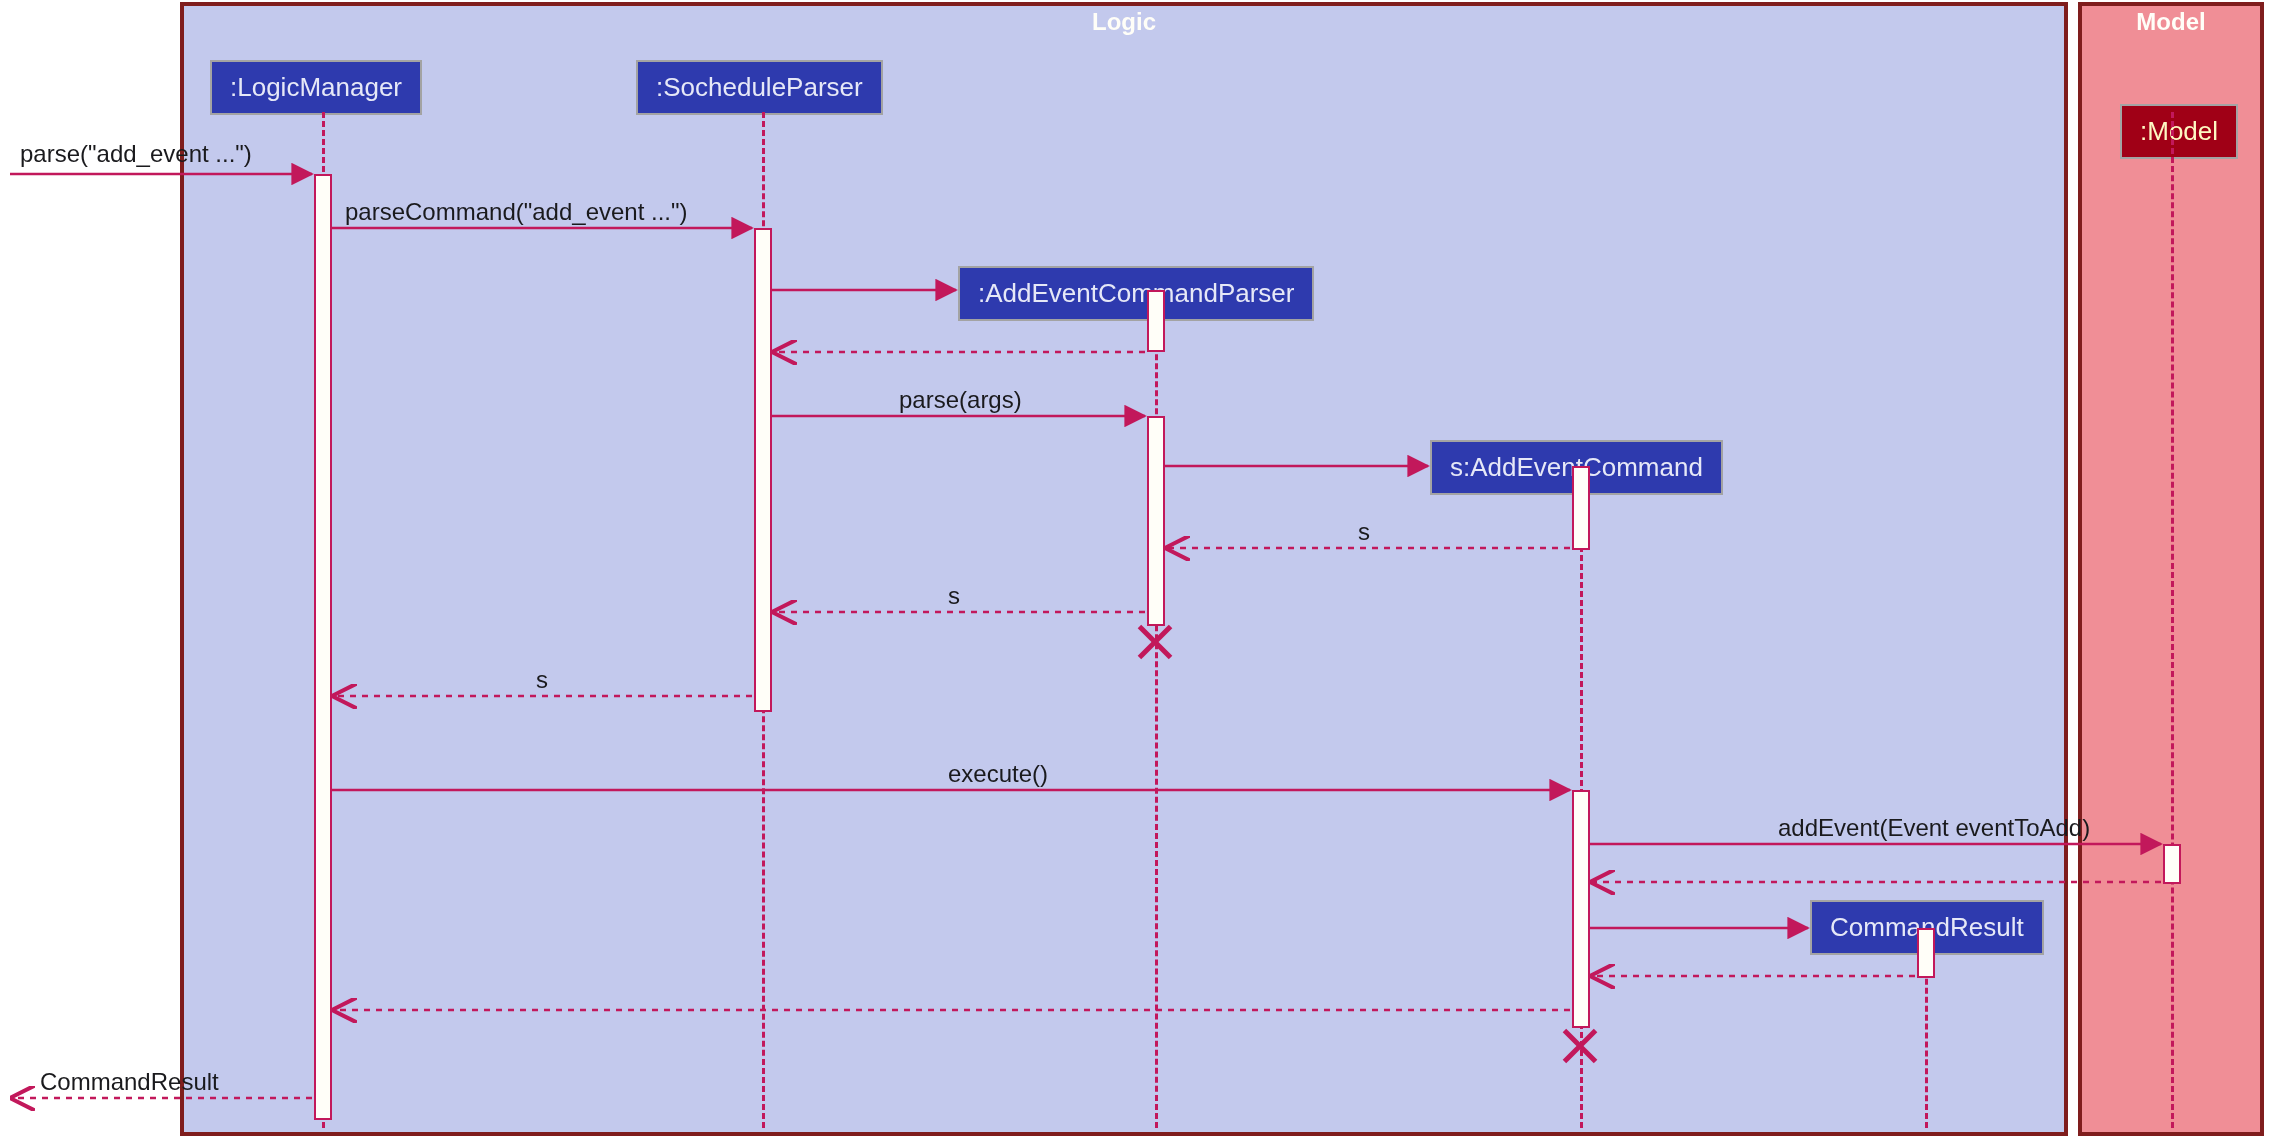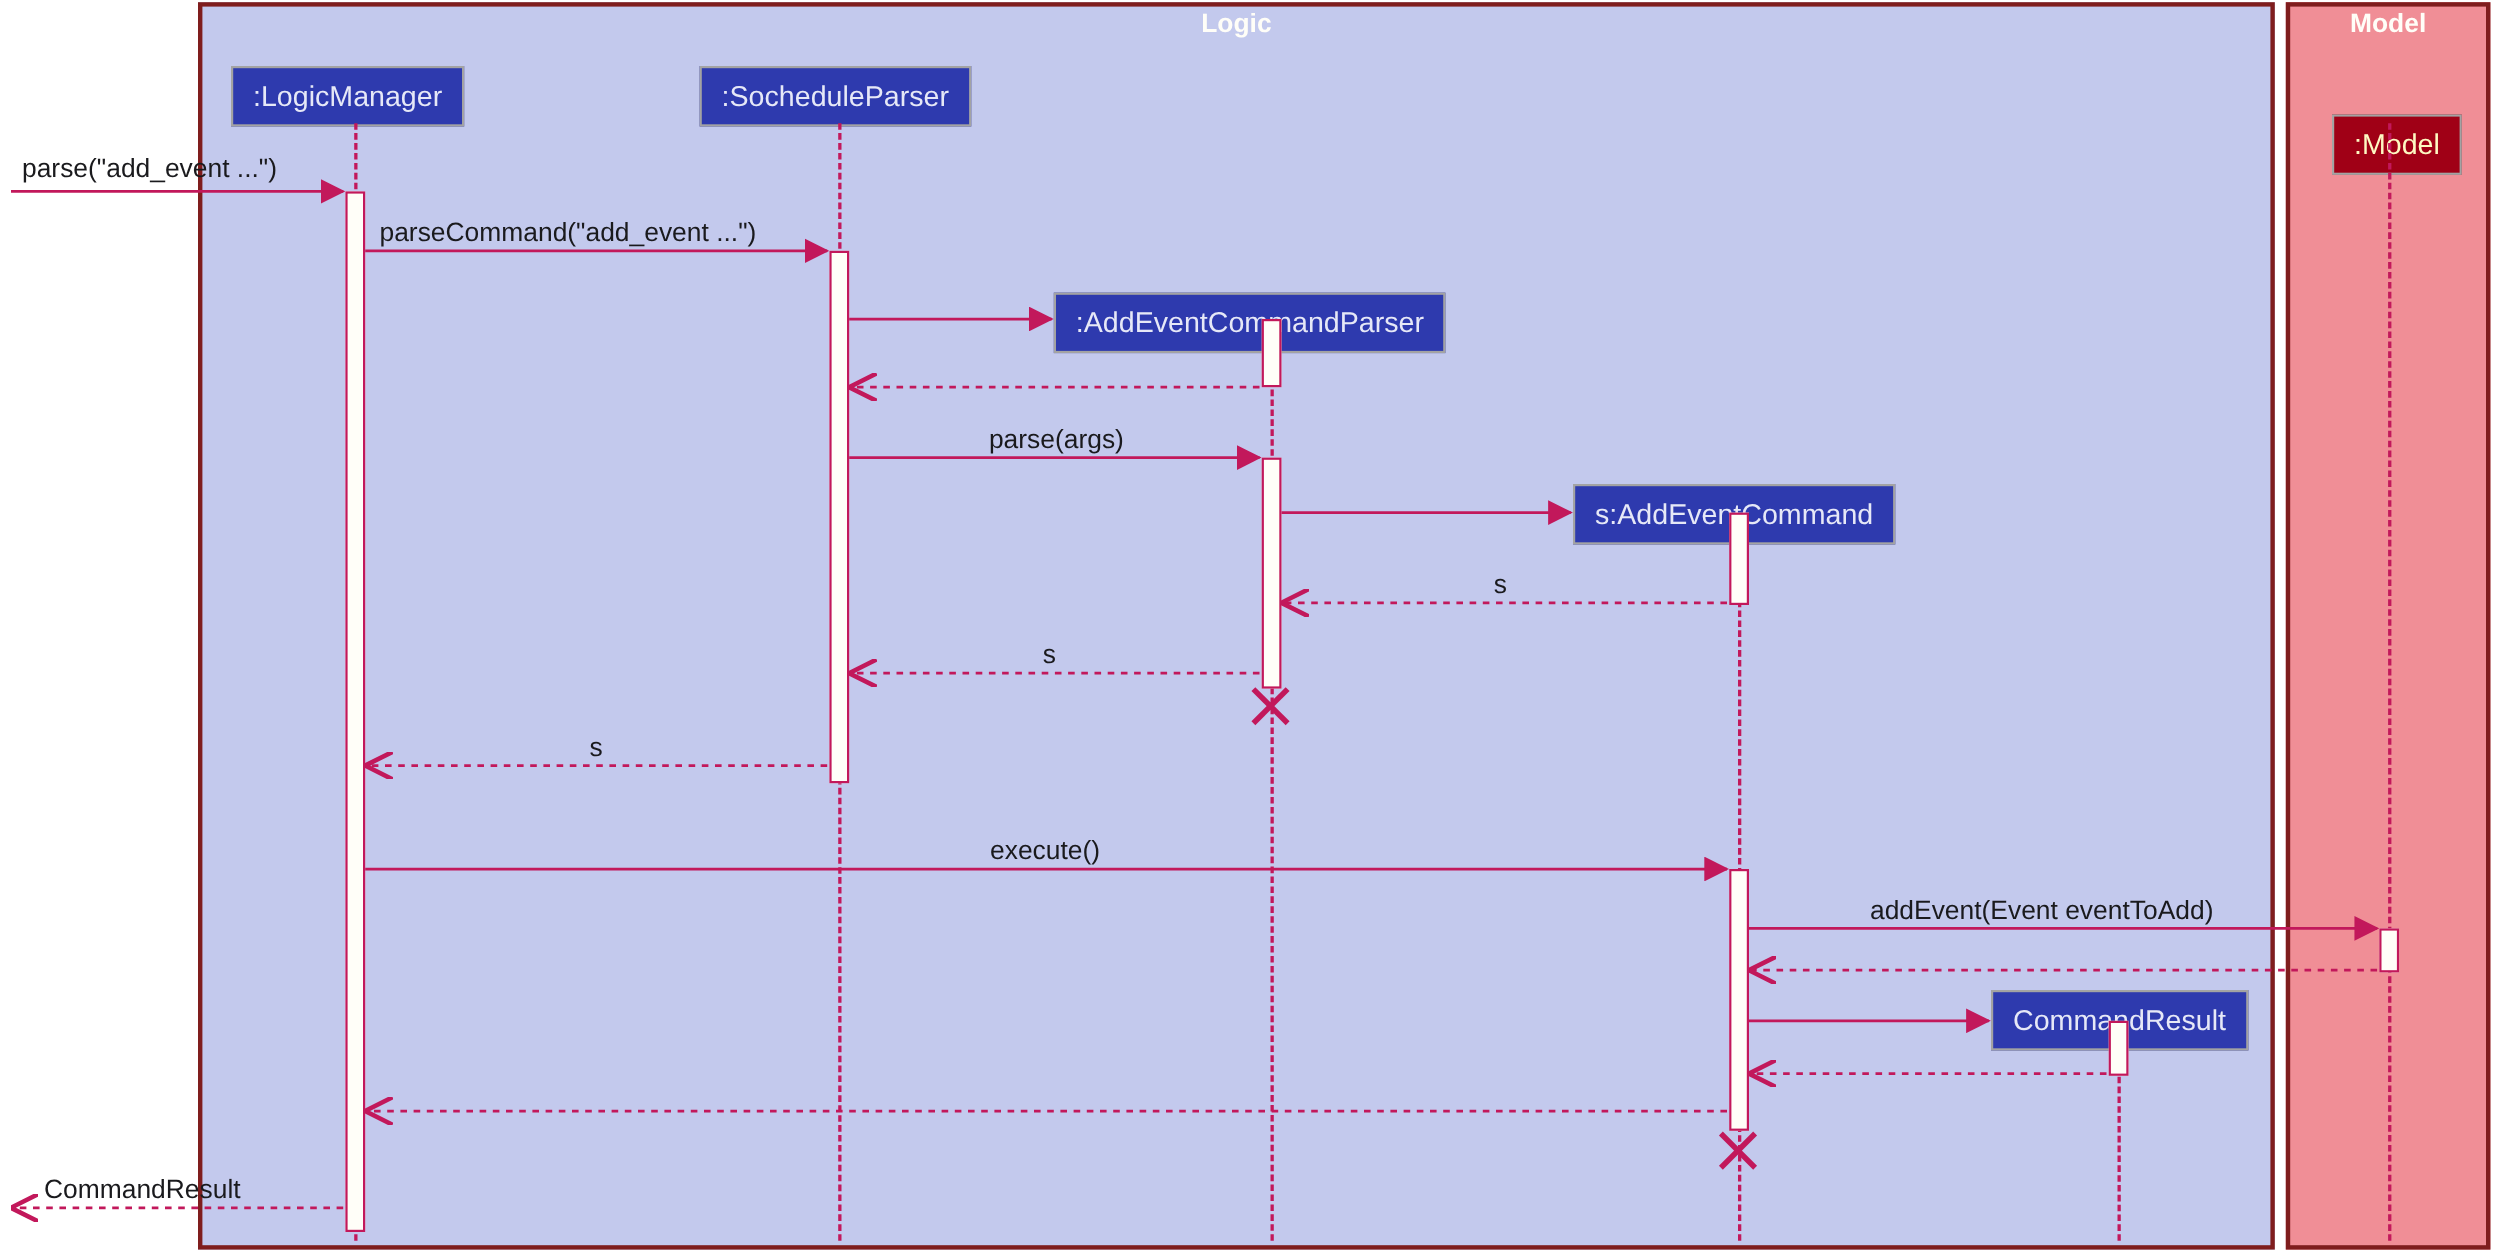--- a/index.html
+++ b/index.html
@@ -120,22 +120,22 @@
 
   <div class="destroy" style="left:1135px; top:622px;"></div>
   <div class="destroy" style="left:1560px; top:1026px;"></div>
 
   <div class="msg-label" style="left:20px; top:140px;">parse("add_event ...")</div>
   <div class="msg-label" style="left:345px; top:198px;">parseCommand("add_event ...")</div>
   <div class="msg-label" style="left:899px; top:386px;">parse(args)</div>
   <div class="msg-label" style="left:1358px; top:518px;">s</div>
   <div class="msg-label" style="left:948px; top:582px;">s</div>
   <div class="msg-label" style="left:536px; top:666px;">s</div>
-  <div class="msg-label" style="left:900px; top:760px;">execute()</div>
-  <div class="msg-label" style="left:1700px; top:814px;">addEvent(Event eventToAdd)</div>
+  <div class="msg-label" style="left:948px; top:760px;">execute()</div>
+  <div class="msg-label" style="left:1778px; top:814px;">addEvent(Event eventToAdd)</div>
   <div class="msg-label" style="left:40px; top:1068px;">CommandResult</div>
 
   <svg class="overlay" viewBox="0 0 2270 1142">
     <defs>
       <marker id="solidArrow" viewBox="0 0 12 12" refX="11" refY="6" markerWidth="9" markerHeight="9" orient="auto-start-reverse">
         <path d="M0,0 L12,6 L0,12 Z" fill="#c2185b"></path>
       </marker>
       <marker id="openArrow" viewBox="0 0 12 12" refX="11" refY="6" markerWidth="10" markerHeight="10" orient="auto-start-reverse">
         <path d="M0,0 L12,6 L0,12" fill="none" stroke="#c2185b" stroke-width="2"></path>
       </marker>

